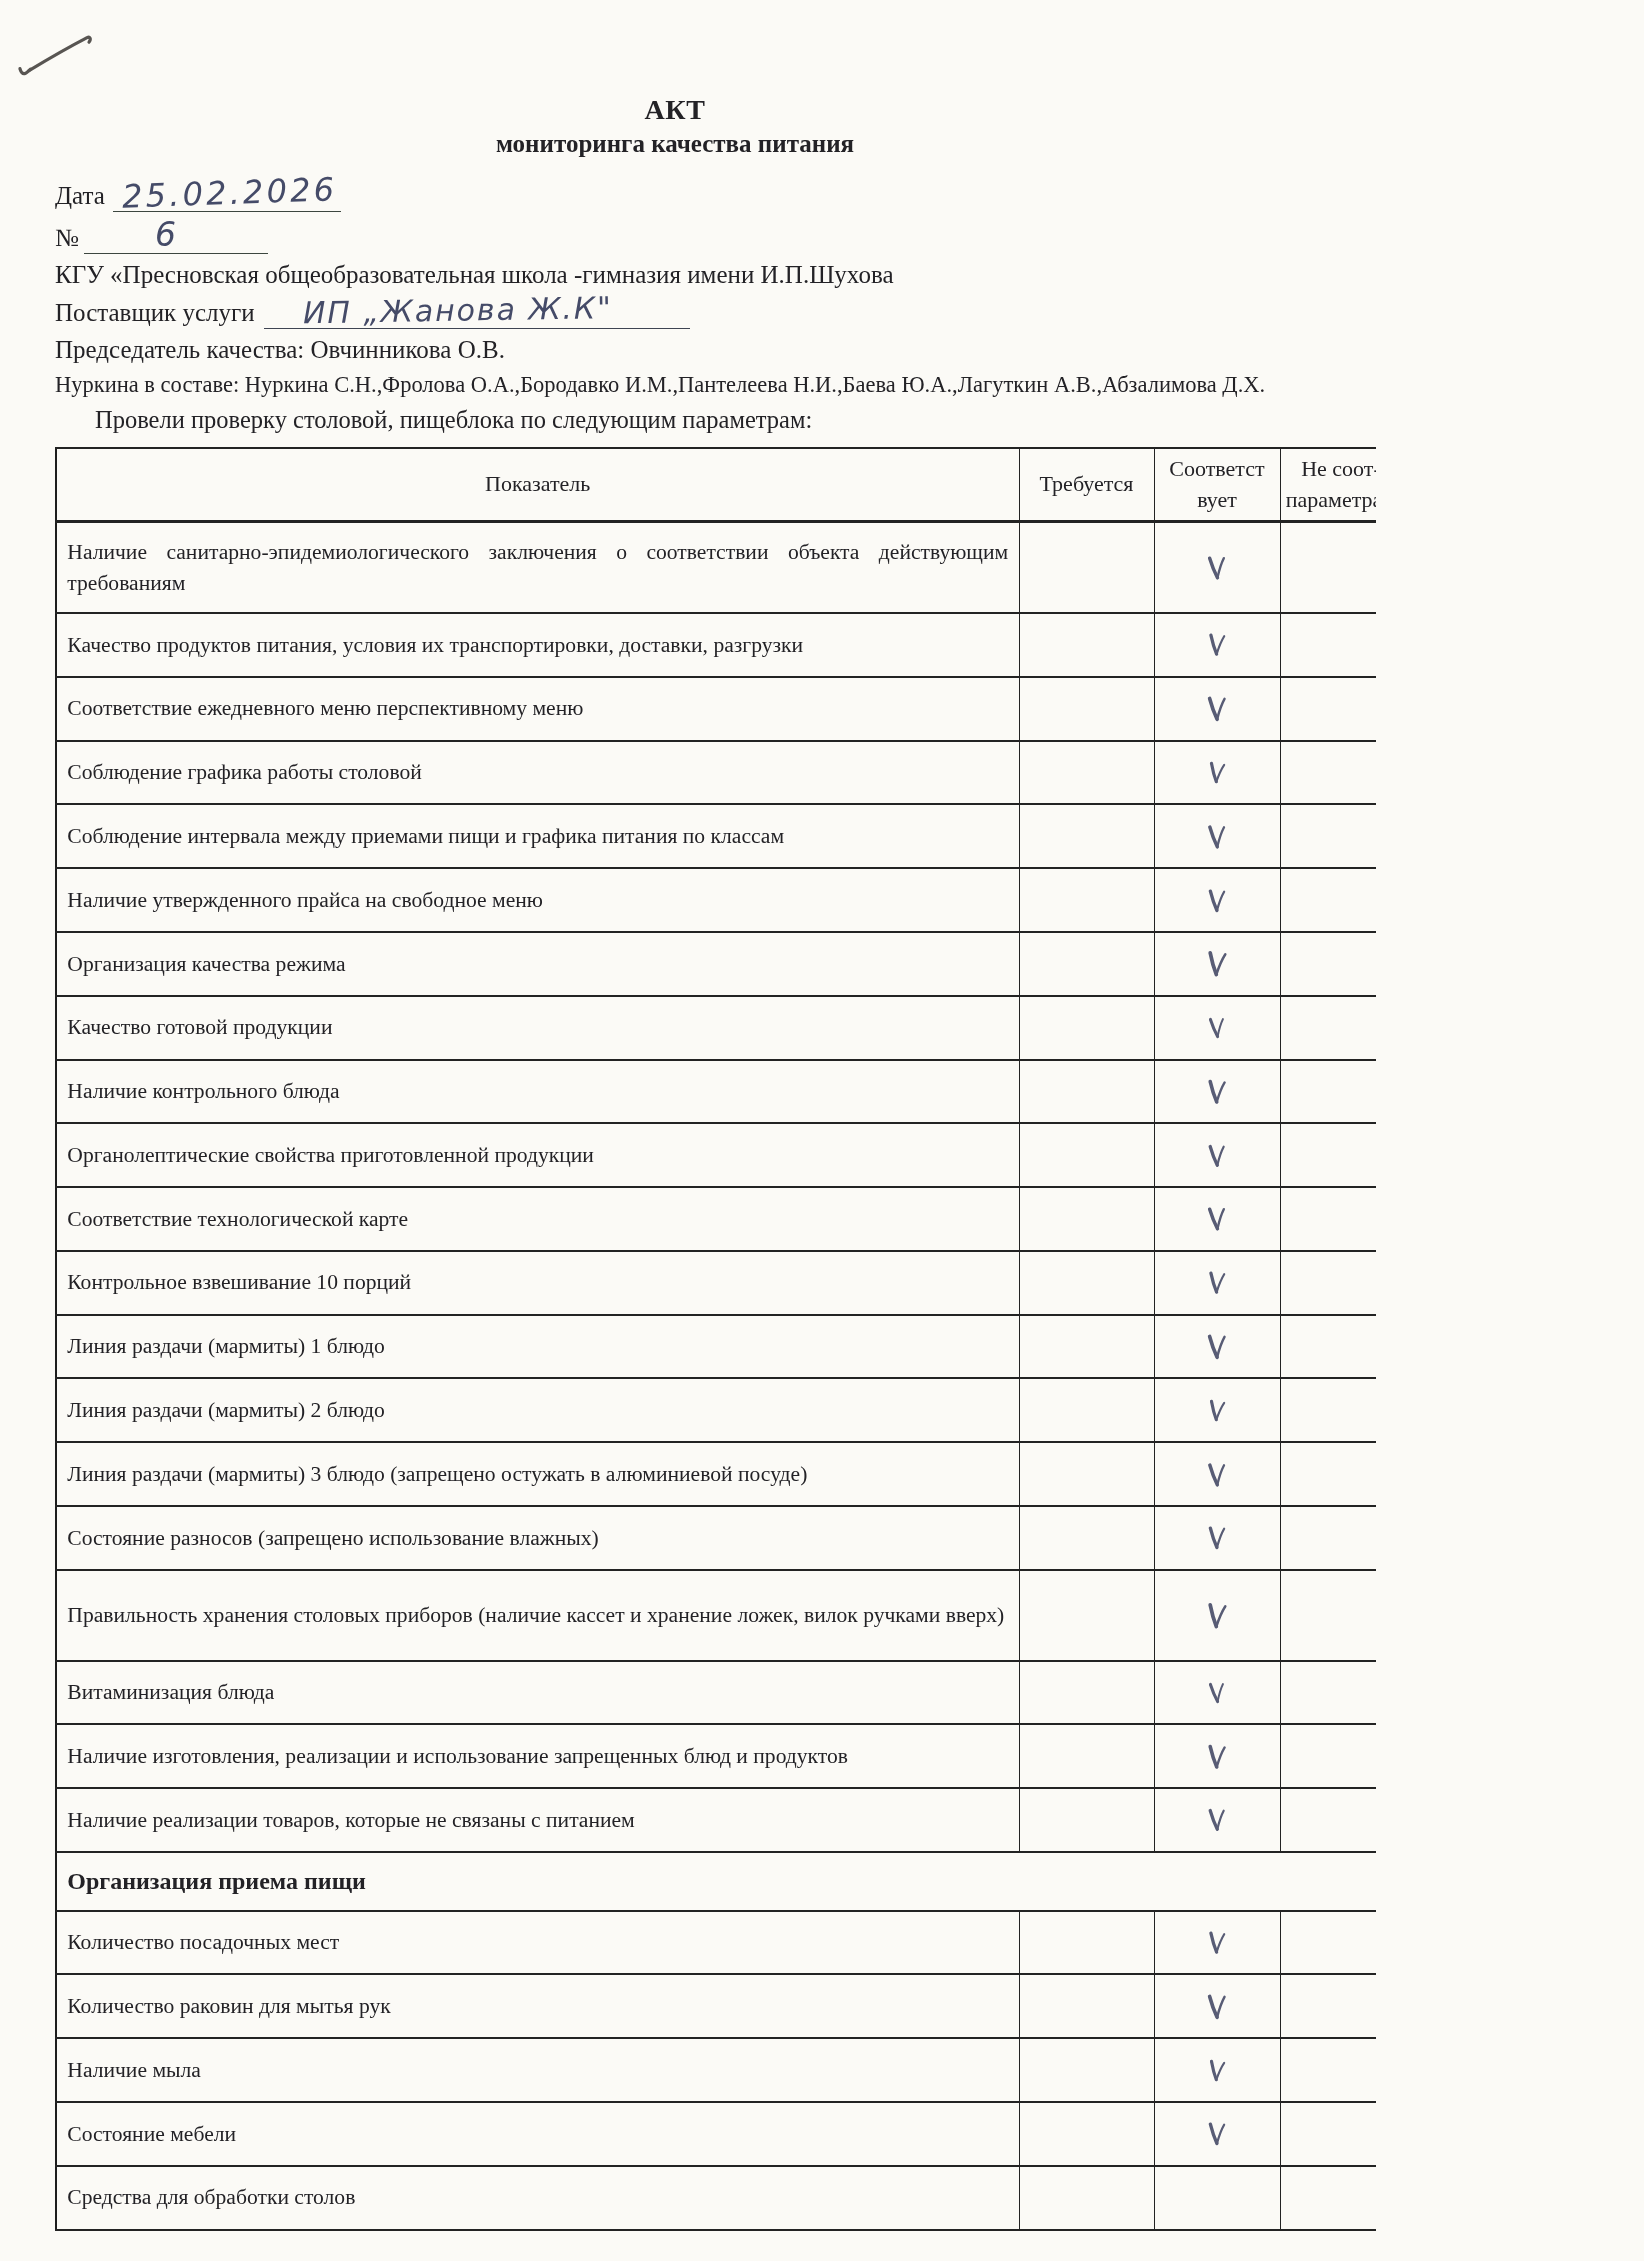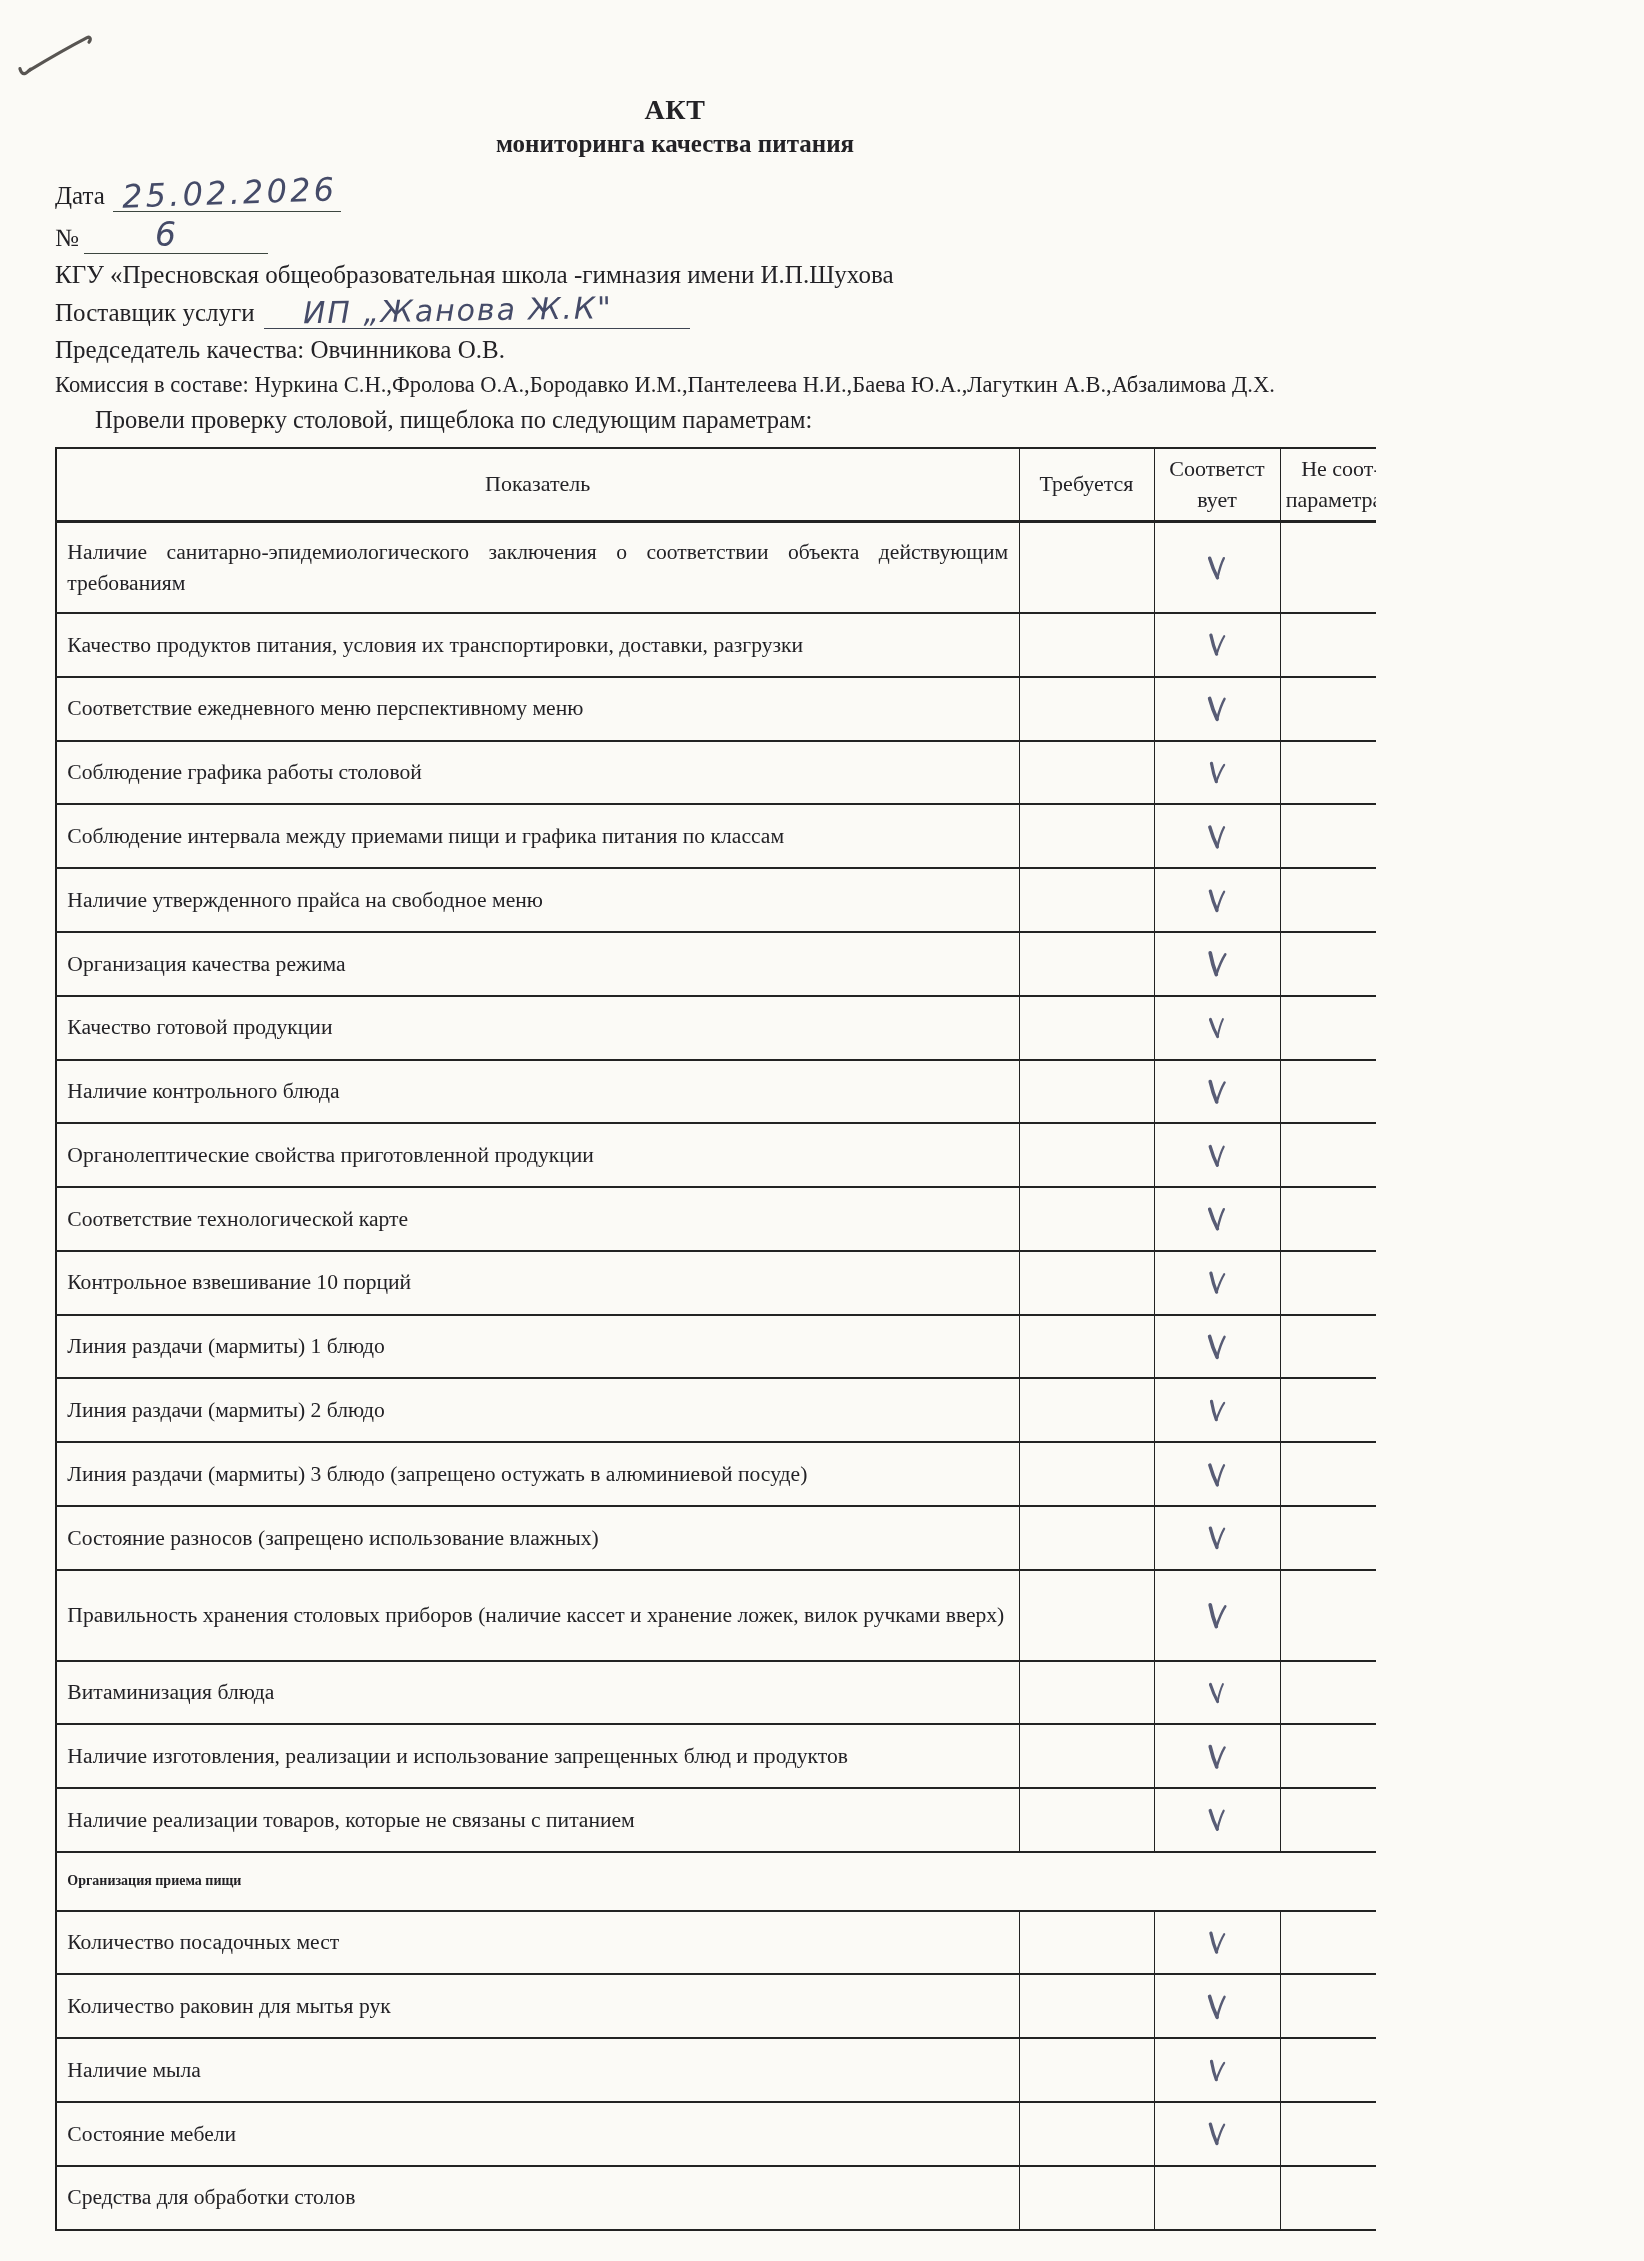--- a/index.html
+++ b/index.html
@@ -39,21 +39,21 @@
     border:1.3px solid #232323;border-top-width:2.6px;border-bottom-width:2.6px;
     vertical-align:middle;
   }
   .act thead th{
     font-weight:normal;font-size:22px;text-align:center;height:66px;
     white-space:pre-line;line-height:1.4;border-bottom-width:3.2px;padding:2.6px 3.9px;
   }
   .act td{height:54px;}
   .act tr.tall td{height:81px;}
   td.c-label{padding:3.9px 10.3px;font-size:21.6px;line-height:1.42;text-align:justify;}
-  .section-row td{font-weight:bold;font-size:14px;padding:3.9px 10.3px;height:49px;text-align:left;}
+  .section-row td{font-weight:bold;font-size:24px;padding:3.9px 10.3px;height:49px;text-align:left;}
   td.c-chk{text-align:center;}
   .check{display:inline-block;vertical-align:middle;}
   .check path{stroke:#585c75;fill:none;stroke-linecap:round;stroke-linejoin:round;}
 </style>
 </head>
 <body>
 
 <div class="page">
 
   <svg class="pen-mark" width="97" height="71" viewBox="0 0 150 110">
@@ -75,21 +75,21 @@
     </div>
     <div class="meta-line">КГУ «Пресновская общеобразовательная школа -гимназия имени И.П.Шухова</div>
     <div class="meta-line">
       <span>Поставщик услуги</span><span class="fill fill-supplier"><span class="hand hand-supplier">ИП „Жанова Ж.К"</span></span>
     </div>
     <div class="meta-line">
       <span>Председатель качества:</span>
       <span>Овчинникова О.В.</span>
     </div>
     <div class="meta-line line-commission">
-      <span>Комиссия в составе:</span>
+      <span>Нуркина в составе:</span>
       <span>Нуркина С.Н.,Фролова О.А.,Бородавко И.М.,Пантелеева Н.И.,Баева Ю.А.,Лагуткин А.В.,Абзалимова Д.Х.</span>
     </div>
     <div class="meta-line line-intro">Провели проверку столовой, пищеблока по следующим параметрам:</div>
   </div>
 
   <table class="act">
     <colgroup>
       <col style="width:963px">
         <col style="width:135px">
         <col style="width:126px">

